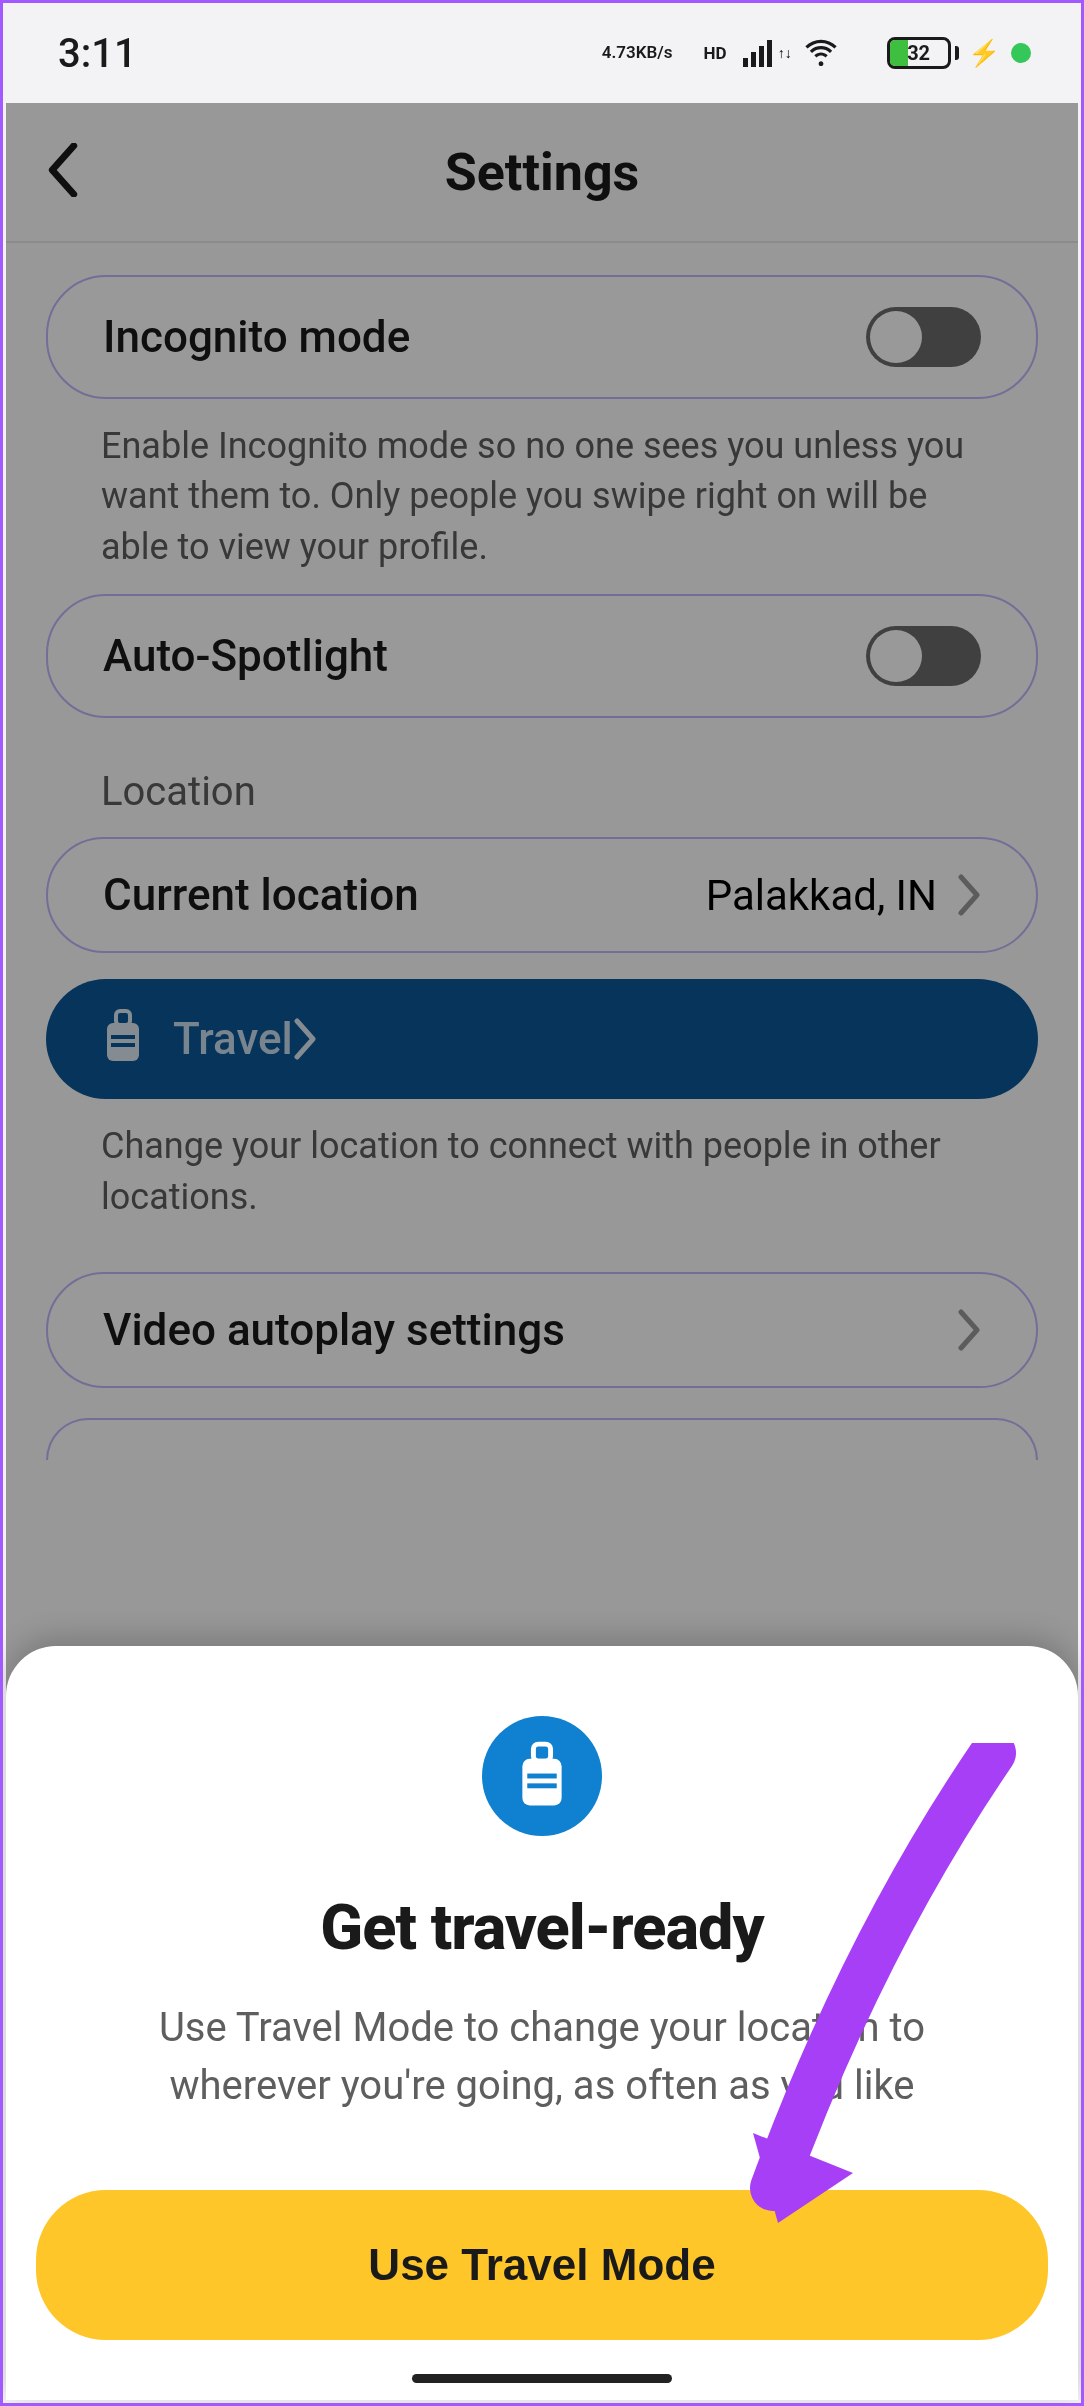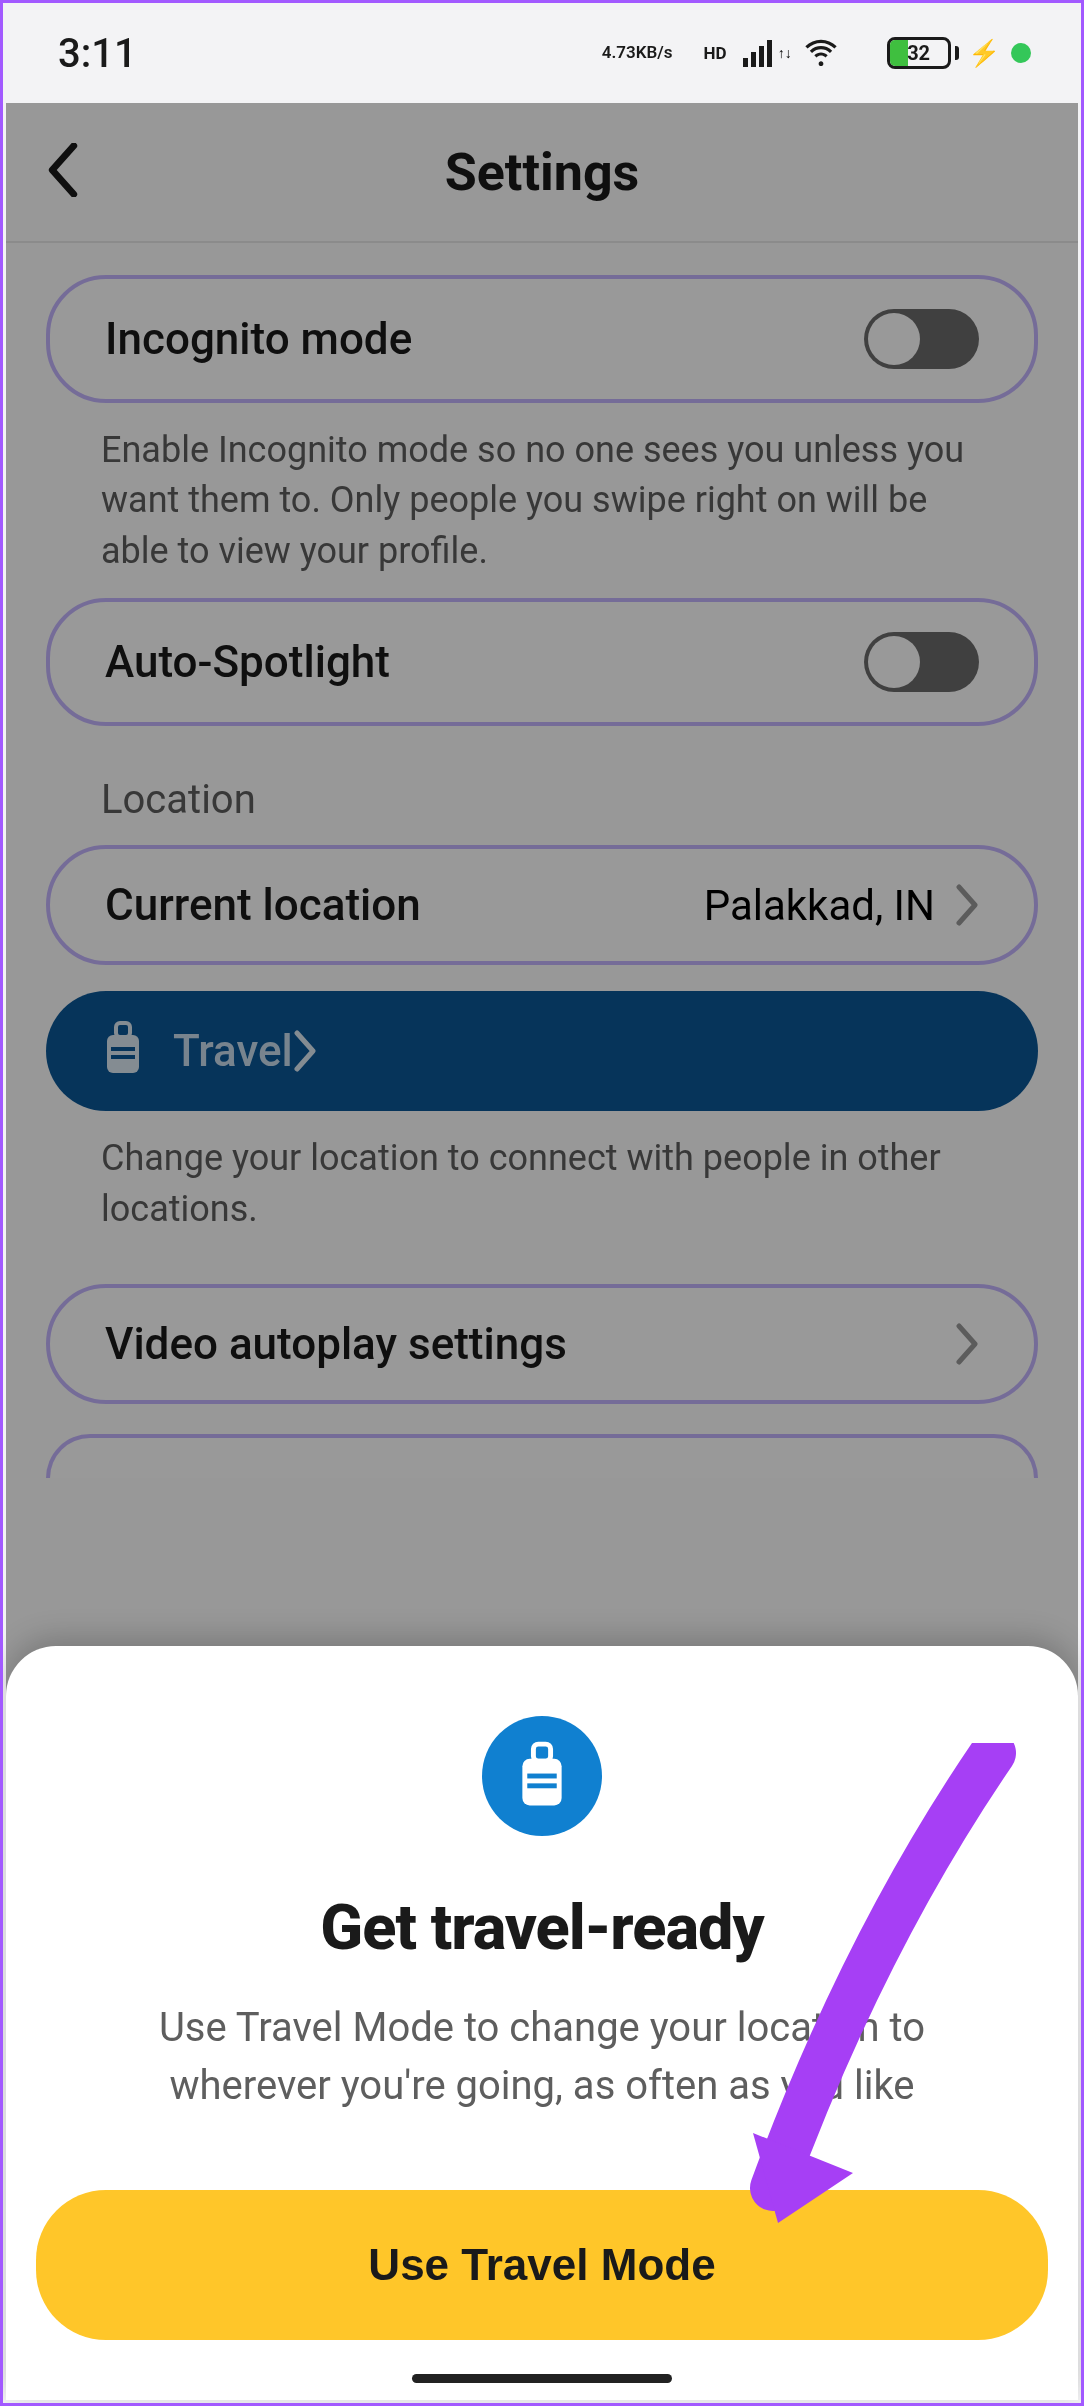--- a/index.html
+++ b/index.html
@@ -49,21 +49,21 @@
   }
   .settings-header {
     height:140px; display:flex; align-items:center; justify-content:center;
     border-bottom:2px solid #e8e8e8; position:relative;
   }
   .settings-header .back { position:absolute; left:40px; }
   .settings-title { font-size:52px; font-weight:700; color:#1a1a1a; }
 
   .content { padding: 20px 40px; }
   .row-card {
-    border:4px solid #c4b5fd; border-radius:60px; padding:30px 55px;
+    border:2px solid #c4b5fd; border-radius:60px; padding:30px 55px;
     display:flex; align-items:center; justify-content:space-between;
     margin-top:12px; background:#fff;
   }
   .row-label { font-size:44px; font-weight:500; color:#1a1a1a; }
   .toggle { width:115px; height:60px; background:#6c6c6c; border-radius:40px; position:relative; }
   .toggle-knob { width:52px; height:52px; background:#fff; border-radius:50%; position:absolute; top:4px; left:4px; }
 
   .desc { font-size:36px; color:#5e5e5e; line-height:1.4; padding:22px 55px 10px; }
   .section-label { font-size:40px; color:#5e5e5e; padding:50px 55px 10px; }
 

